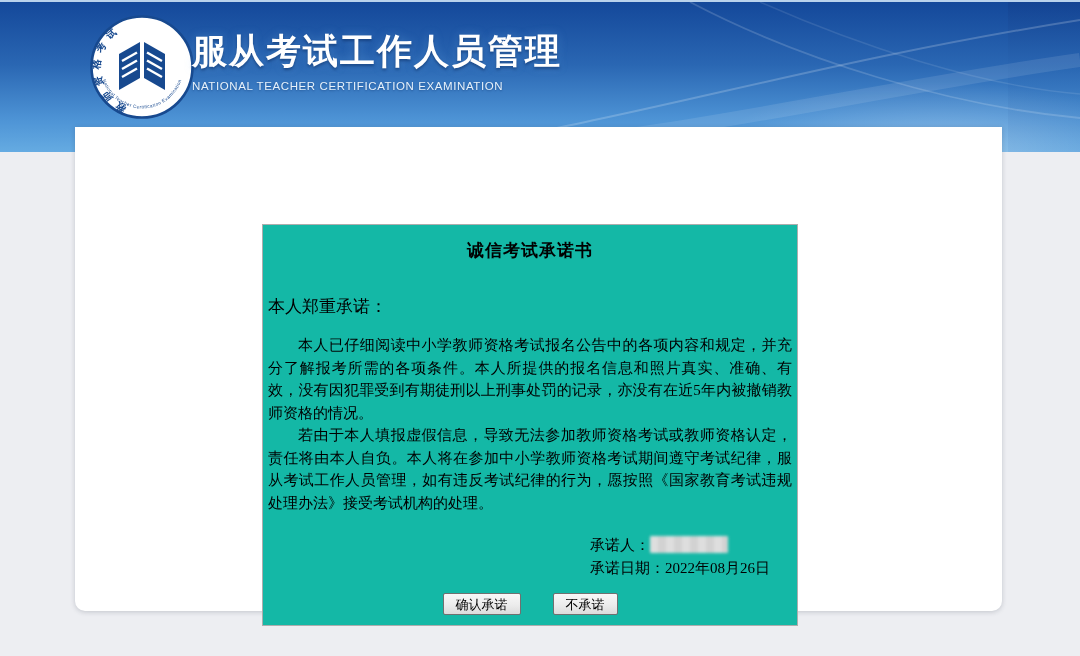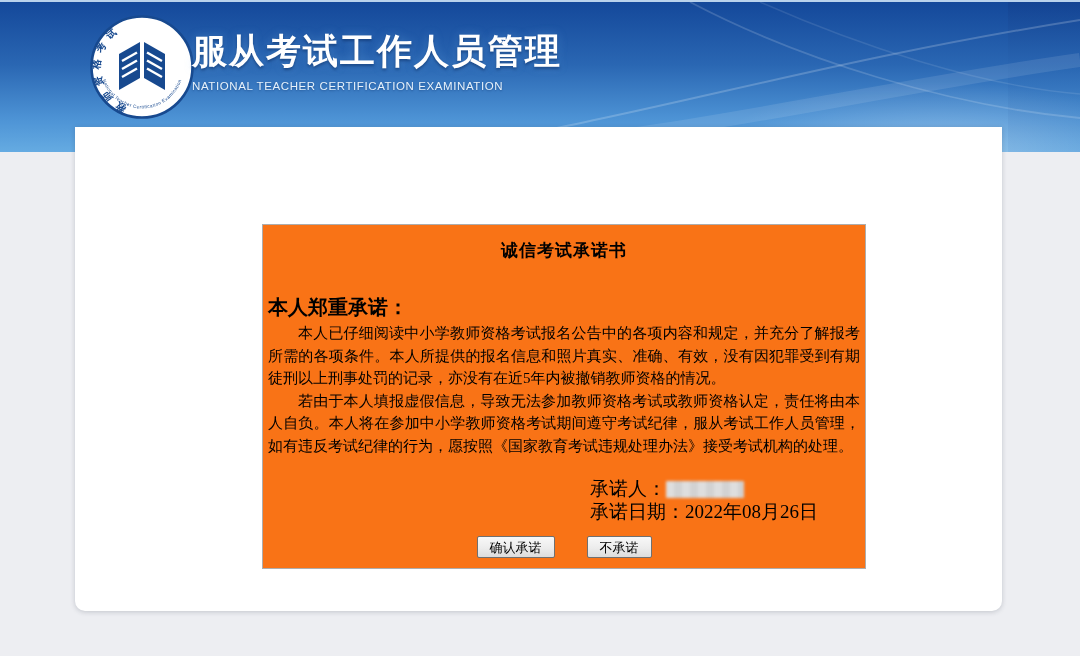--- a/index.html
+++ b/index.html
@@ -50,44 +50,44 @@
   }
 
   
   .panel {
     position:absolute; left:75px; top:127px; width:927px; height:484px;
     background:#ffffff;
     border-radius:0 0 10px 10px;
     box-shadow:0 1px 5px rgba(40,50,70,.22);
   }
   .letter-box {
-    position:absolute; left:187px; top:97px; width:604px;
+    position:absolute; left:187px; top:97px; width:536px;
     border:1px solid #adadad;
-    background:#f97316;
+    background:#14b8a6;
     padding:14px 5px 8px 5px;
     font-family:"Liberation Serif","DejaVu Serif",serif;
     color:#000;
   }
   .letter-title {
     text-align:center;
     font-size:17px; font-weight:bold;
     margin-bottom:34px;
     letter-spacing:1px;
   }
   .pledge-lead {
-    font-size:20px; font-weight:bold;
+    font-size:17px; font-weight:normal;
     line-height:22px;
-    margin-bottom:4px;
+    margin-bottom:16px;
   }
   .pledge-p {
     font-size:15px; line-height:22.5px;
     text-indent:2em;
     text-align:justify;
   }
-  .sign-block { margin:20px 0 0 322px; font-size:19px; line-height:23px; }
+  .sign-block { margin:20px 0 0 322px; font-size:15px; line-height:23px; }
   .sign-row { white-space:nowrap; }
   .redacted {
     display:inline-block; vertical-align:-3px;
     width:78px; height:17px;
     background:
       repeating-linear-gradient(90deg,#dedede 0 8px,#d2d2d2 8px 16px),
       #d8d8d8;
     filter:blur(1.5px);
     border-radius:1px;
   }

